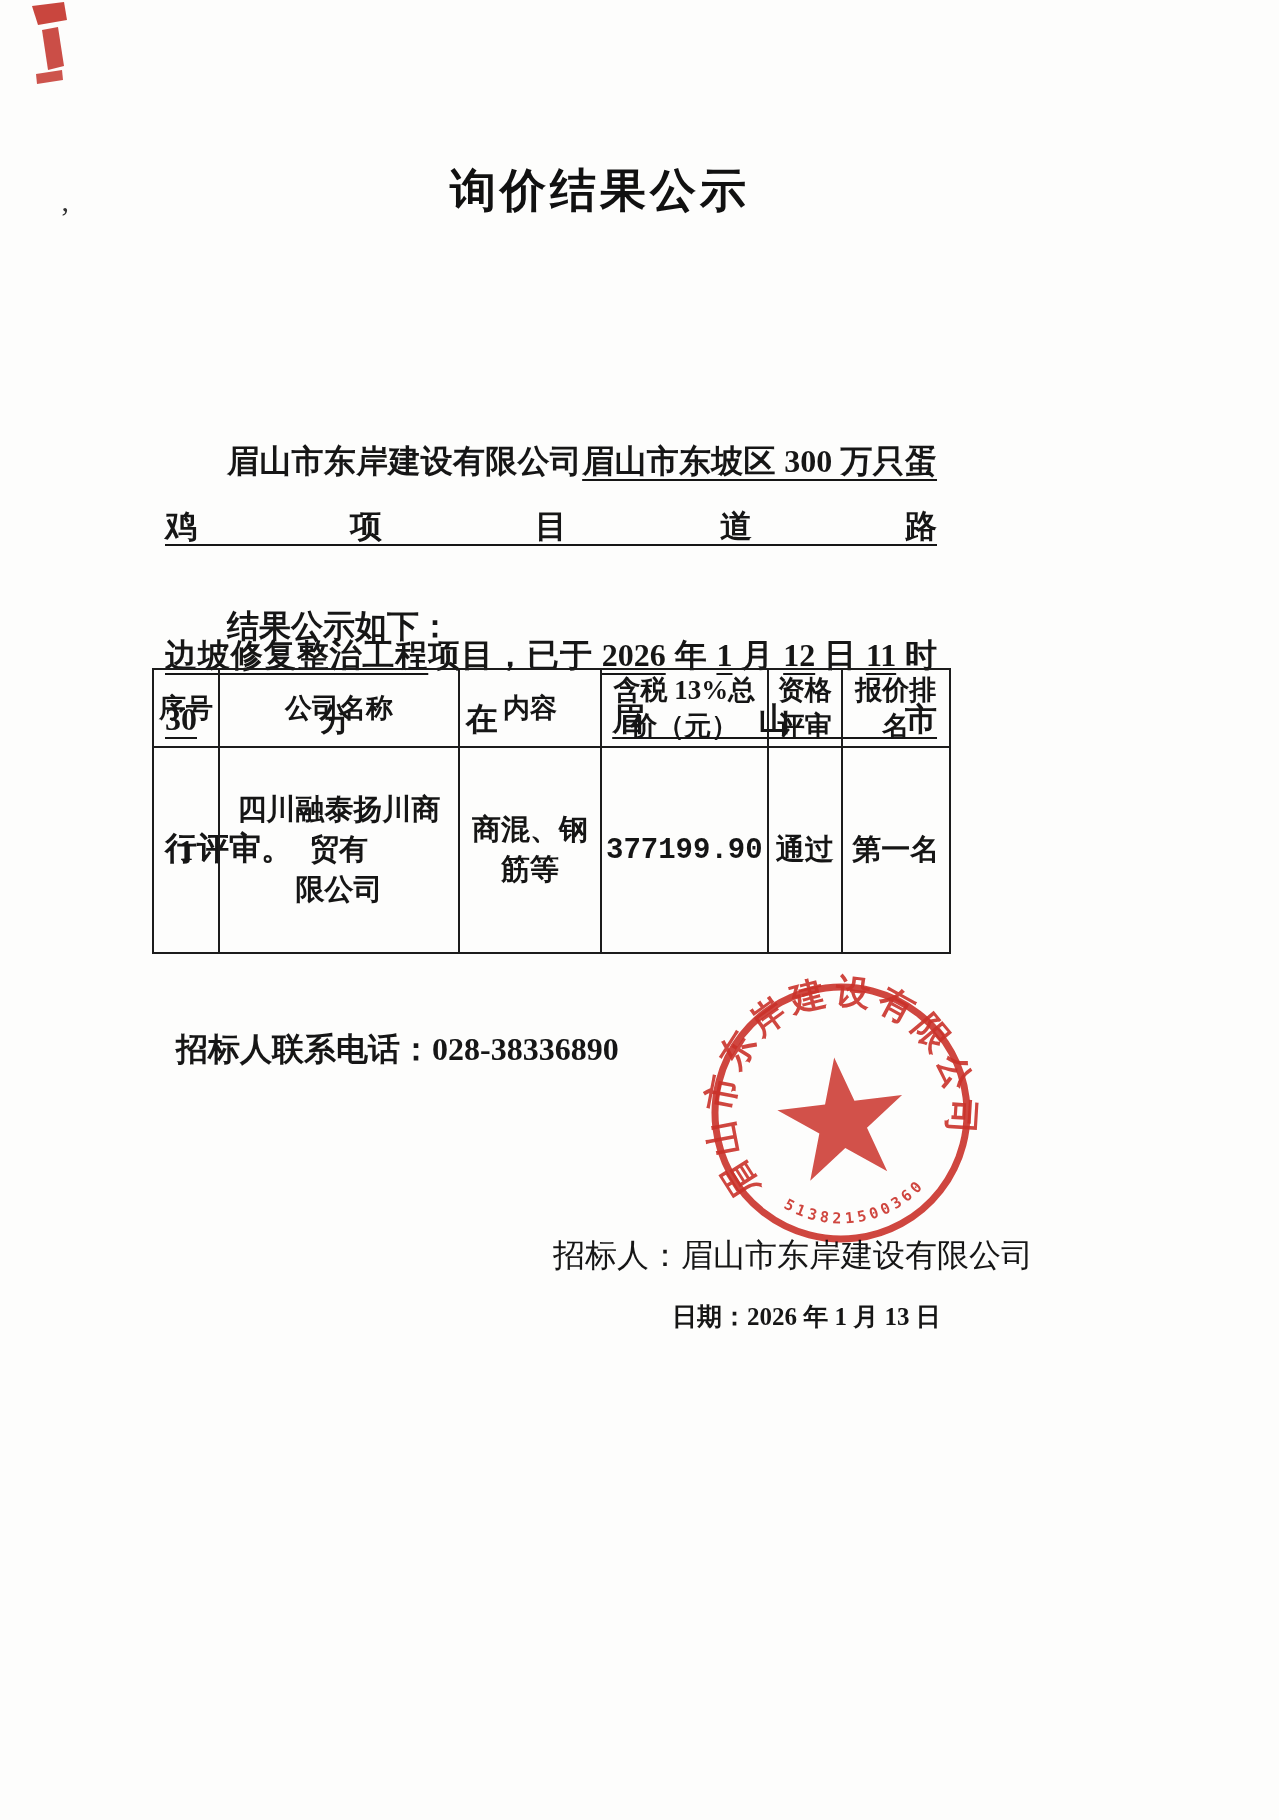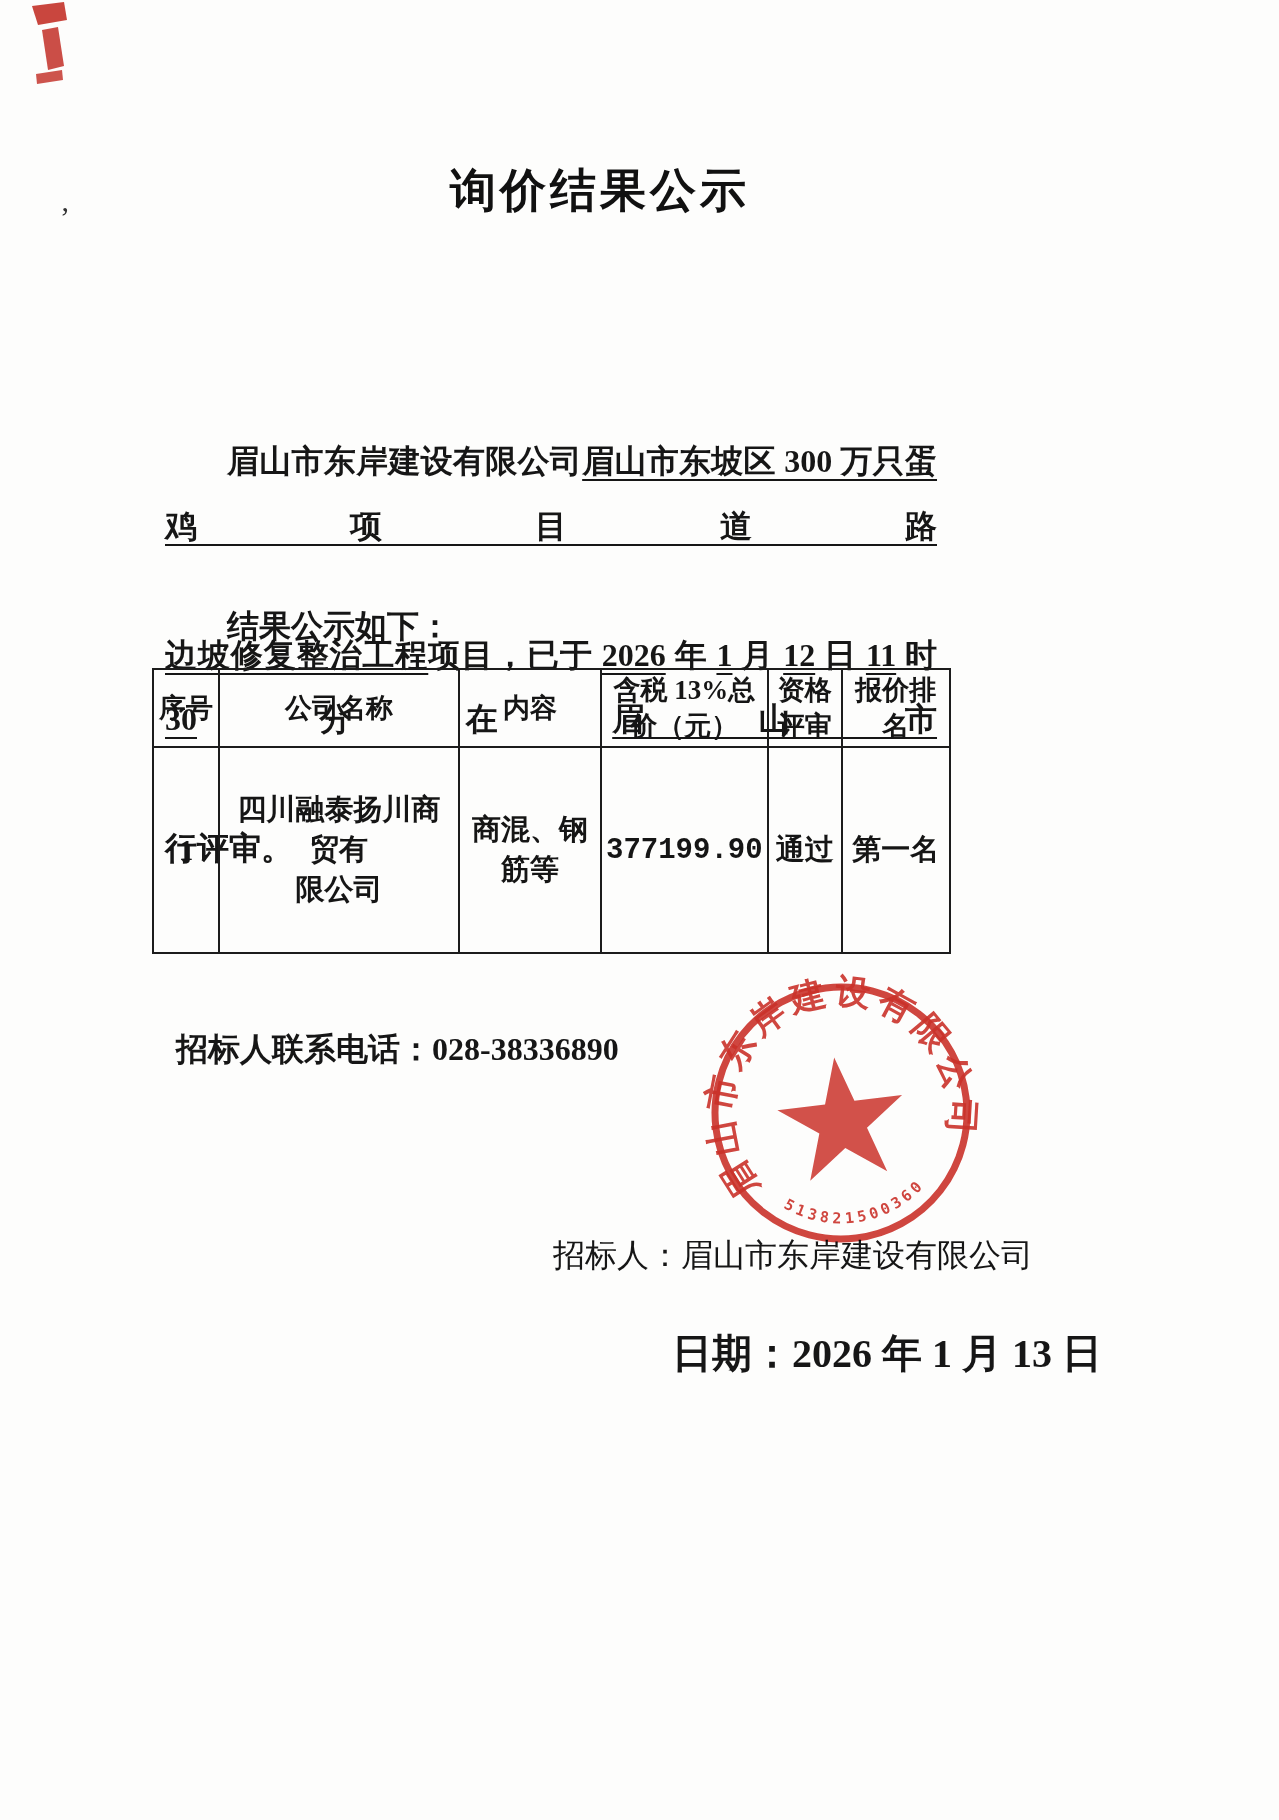--- a/index.html
+++ b/index.html
@@ -54,21 +54,21 @@
   .col-zg{width:74px;}
   .col-pm{width:108px;}
   td.price{font-family:"Liberation Mono","DejaVu Sans Mono",monospace;font-size:28px;letter-spacing:0;}
   .phone-line{
     left:176px;top:1028px;font-size:32px;font-weight:600;color:#161616;
   }
   .bidder-line{
     left:553px;top:1234px;font-size:32px;font-weight:400;color:#161616;white-space:nowrap;
   }
   .date-line{
-    left:672px;top:1300px;font-size:40px;font-weight:600;color:#161616;white-space:nowrap;margin-top:26px;
+    left:672px;top:1300px;font-size:25px;font-weight:600;color:#161616;white-space:nowrap;
   }
   .seal{
     left:700px;top:972px;width:282px;height:282px;
     mix-blend-mode:multiply;
     transform:rotate(-7deg);
   }
   .corner-mark{left:18px;top:0px;width:80px;height:90px;}
 </style>
 </head>
 <body>

